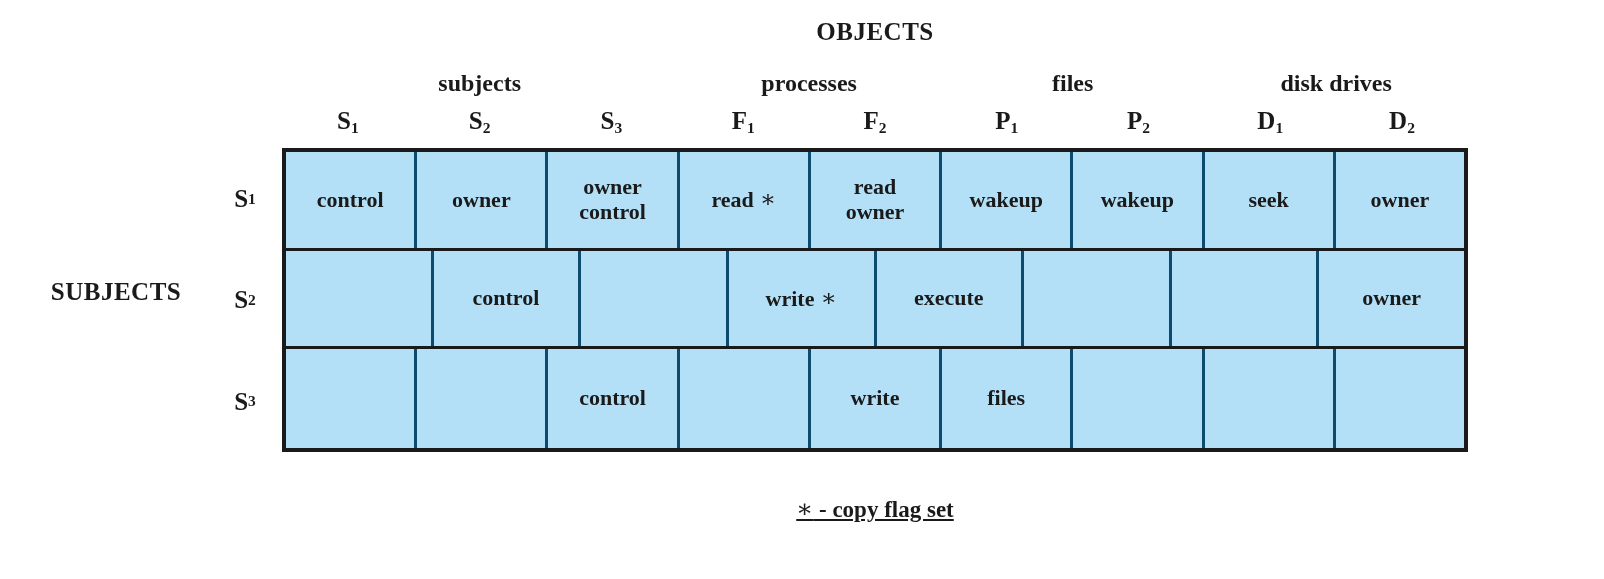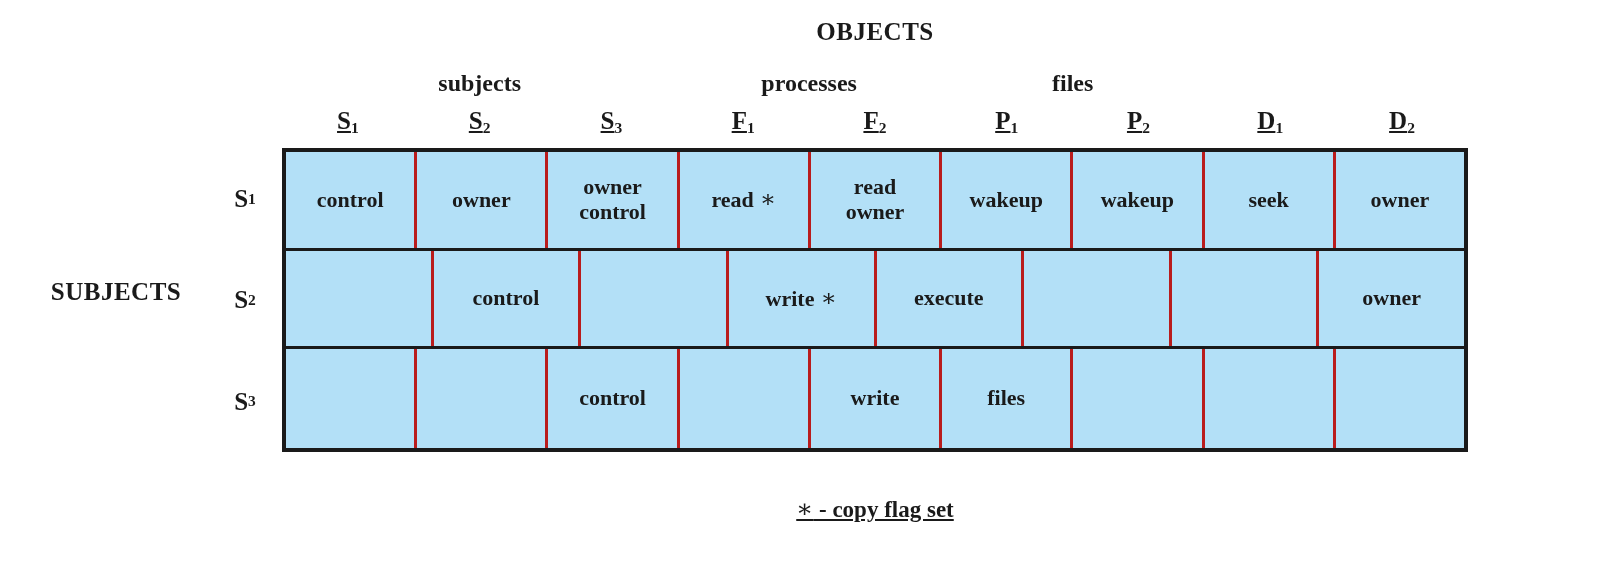--- a/index.html
+++ b/index.html
@@ -56,21 +56,20 @@
     top: 108px;
     width: 1186px;
     display: flex;
   }
   .colhead-cell {
     width: 131.78px;
     text-align: center;
     font-weight: bold;
     font-size: 25px;
     line-height: 1;
-    text-decoration: underline;
   }
   .colhead-cell sub,
   .rowhead-label sub {
     font-size: 0.62em;
     font-weight: bold;
     vertical-align: -0.28em;
     line-height: 0;
   }
 
   
@@ -118,21 +117,21 @@
     display: flex;
     height: 33.333%;
     box-sizing: border-box;
     border-bottom: 3px solid #1a1a1a;
   }
   .matrix-row:last-child { border-bottom: none; }
 
   .cell {
     flex: 1 1 0;
     box-sizing: border-box;
-    border-right: 3px solid #b91c1c;
+    border-right: 3px solid #0c4a6e;
     background: #b3e0f7;
     display: flex;
     flex-direction: column;
     align-items: center;
     justify-content: center;
     font-weight: bold;
     font-size: 22px;
     line-height: 1.12;
     text-align: center;
     white-space: pre-line;
@@ -164,20 +163,21 @@
 <body>
 
 <div class="figure">
 
   <div class="objects-title">OBJECTS</div>
 
   <div class="group-row">
       <div class="group-cell group-span3">subjects</div>
       <div class="group-cell group-span2">processes</div>
       <div class="group-cell group-span2">files</div>
+      <div class="group-cell group-span2">disk drives</div>
     </div>
 
   <div class="colhead-row">
       <div class="colhead-cell">S<sub>1</sub></div>
       <div class="colhead-cell">S<sub>2</sub></div>
       <div class="colhead-cell">S<sub>3</sub></div>
       <div class="colhead-cell">F<sub>1</sub></div>
       <div class="colhead-cell">F<sub>2</sub></div>
       <div class="colhead-cell">P<sub>1</sub></div>
       <div class="colhead-cell">P<sub>2</sub></div>

